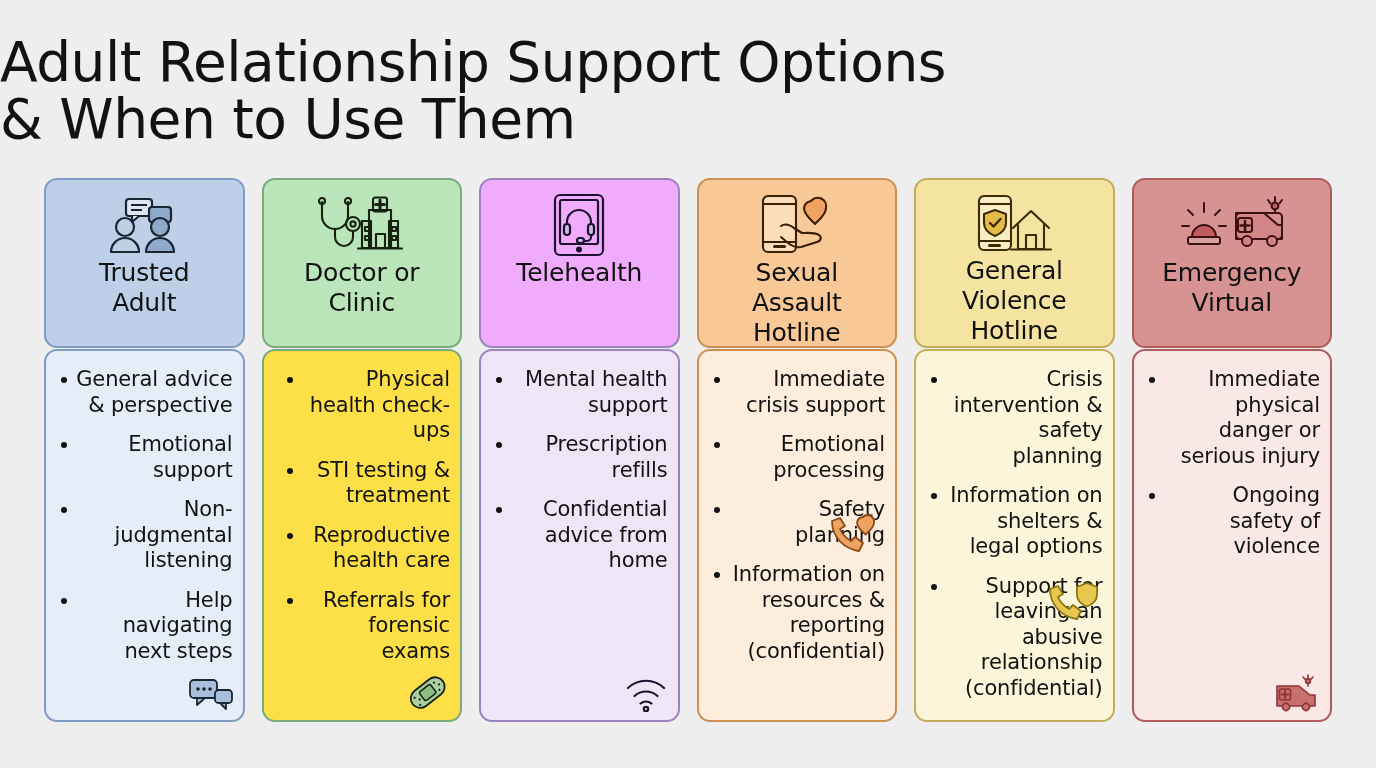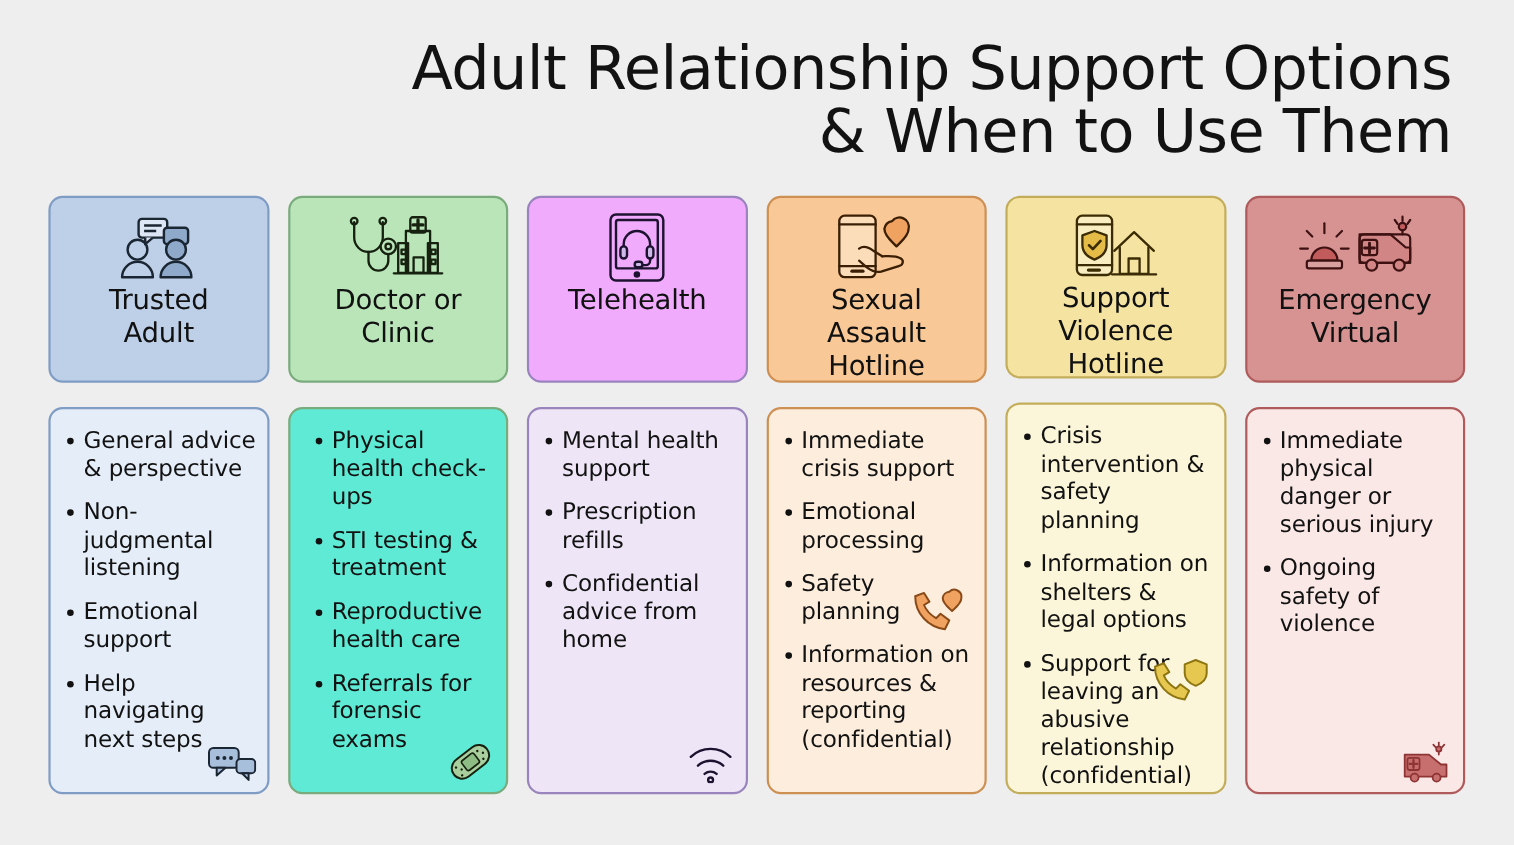--- a/index.html
+++ b/index.html
@@ -22,21 +22,21 @@
     height: 768px;
     background: #eeeeee;
   }
 
   
   #title-block {
     position: absolute;
     left: 0;
     top: 34px;
     width: 1320px;
-    text-align: right;
+    text-align: left;
   }
   .title-line {
     font-family: "DejaVu Sans", sans-serif;
     font-size: 55px;
     font-weight: 400;
     letter-spacing: -0.5px;
     line-height: 57px;
     color: #121212;
     white-space: nowrap;
   }
@@ -48,21 +48,21 @@
     top: 178px;
     width: 1288px;
     height: 544px;
     display: flex;
     gap: 17px;
   }
   .column {
     flex: 1 1 0;
     display: flex;
     flex-direction: column;
-    gap: 22px;
+    gap: 1px;
     min-width: 0;
   }
 
   
   .header-card {
     height: 170px;
     border-radius: 13px;
     border: 2px solid;
     display: flex;
     flex-direction: column;
@@ -93,20 +93,21 @@
   .body-card {
     flex: 1 1 auto;
     border-radius: 13px;
     border: 2px solid;
     padding: 16px 10px 10px 8px;
     position: relative;
     overflow: hidden;
   }
   .bullets {
     list-style: none;
+    text-align: right;
   }
   .bullets li {
     position: relative;
     padding-left: 22px;
     font-size: 21px;
     line-height: 25.5px;
     color: #121212;
     margin-bottom: 14px;
     letter-spacing: -0.15px;
     word-break: normal;
@@ -138,21 +139,21 @@
     right: 12px;
     width: 56px;
     height: 46px;
   }
   .corner-icon svg, .mid-icon svg { display: block; }
 
   
   .c1 .header-card { background:#bed0e8; border-color:#7f9cc4; }
   .c1 .body-card   { background:#e4edf8; border-color:#7f9cc4; }
   .c2 .header-card { background:#b9e5b9; border-color:#7aab7d; }
-  .c2 .body-card   { background:#5eead4; border-color:#7aab7d;padding-left:16px; }
+  .c2 .body-card   { background:#fde047; border-color:#7aab7d;padding-left:16px; }
   .c3 .header-card { background:#f0abfc; border-color:#9a84bd; }
   .c3 .body-card   { background:#eee6f7; border-color:#9a84bd; }
   .c4 .header-card { background:#f8c897; border-color:#cd8f52; }
   .c4 .body-card   { background:#fceddd; border-color:#cd8f52; }
   .c5 .header-card { background:#f4e3a1; border-color:#c3ad5b; }
   .c5 .body-card   { background:#fbf6d9; border-color:#c3ad5b; }
   .c6 .header-card { background:#d79292; border-color:#b05b5b; }
   .c6 .body-card   { background:#fae8e6; border-color:#b05b5b; }
 </style>
 </head>
@@ -186,22 +187,22 @@
           </svg>
         </div>
         <div class="header-title">
           <span>Trusted</span><br>
           <span>Adult</span>
         </div>
       </div>
       <div class="body-card">
         <ul class="bullets">
           <li>General advice &amp; perspective</li>
+          <li>Emotional support</li>
           <li>Non-judgmental listening</li>
-          <li>Emotional support</li>
           <li>Help navigating next steps</li>
         </ul>
         <div class="corner-icon">
           <svg width="44" height="34" viewBox="0 0 44 34">
             <g stroke="#1b2633" stroke-width="1.8" stroke-linejoin="round">
               <rect x="1" y="2" width="27" height="18" rx="4" fill="#a8bfdc"></rect>
               <path d="M8 20 L8 27 L16 20 z" fill="#a8bfdc" stroke="#1b2633"></path>
               <circle cx="9" cy="11" r="1.8" fill="#1b2633" stroke="none"></circle>
               <circle cx="15" cy="11" r="1.8" fill="#1b2633" stroke="none"></circle>
               <circle cx="21" cy="11" r="1.8" fill="#1b2633" stroke="none"></circle>
@@ -355,21 +356,21 @@
               <path d="M21 16 l11 4 v9 c0 7 -6 11 -11 13 c-5 -2 -11 -6 -11 -13 v-9 z" fill="#e6bc49" stroke="#3b2c05"></path>
               <path d="M16 29 l3.5 3.5 l7 -7.5" stroke="#3b2c05" stroke-width="2.4" fill="none"></path>
               <path d="M39 34 L57 17 L75 34"></path>
               <path d="M44 31 v24 h26 v-24"></path>
               <rect x="52" y="41" width="10" height="14"></rect>
               <line x1="37" y1="55.5" x2="77" y2="55.5"></line>
             </g>
           </svg>
         </div>
         <div class="header-title">
-          <span>Support</span><br>
+          <span>General</span><br>
           <span>Violence</span><br>
           <span>Hotline</span>
         </div>
       </div>
       <div class="body-card">
         <ul class="bullets">
           <li>Crisis intervention &amp; safety planning</li>
           <li>Information on shelters &amp; legal options</li>
           <li>Support for leaving an abusive relationship (confidential)</li>
         </ul>

